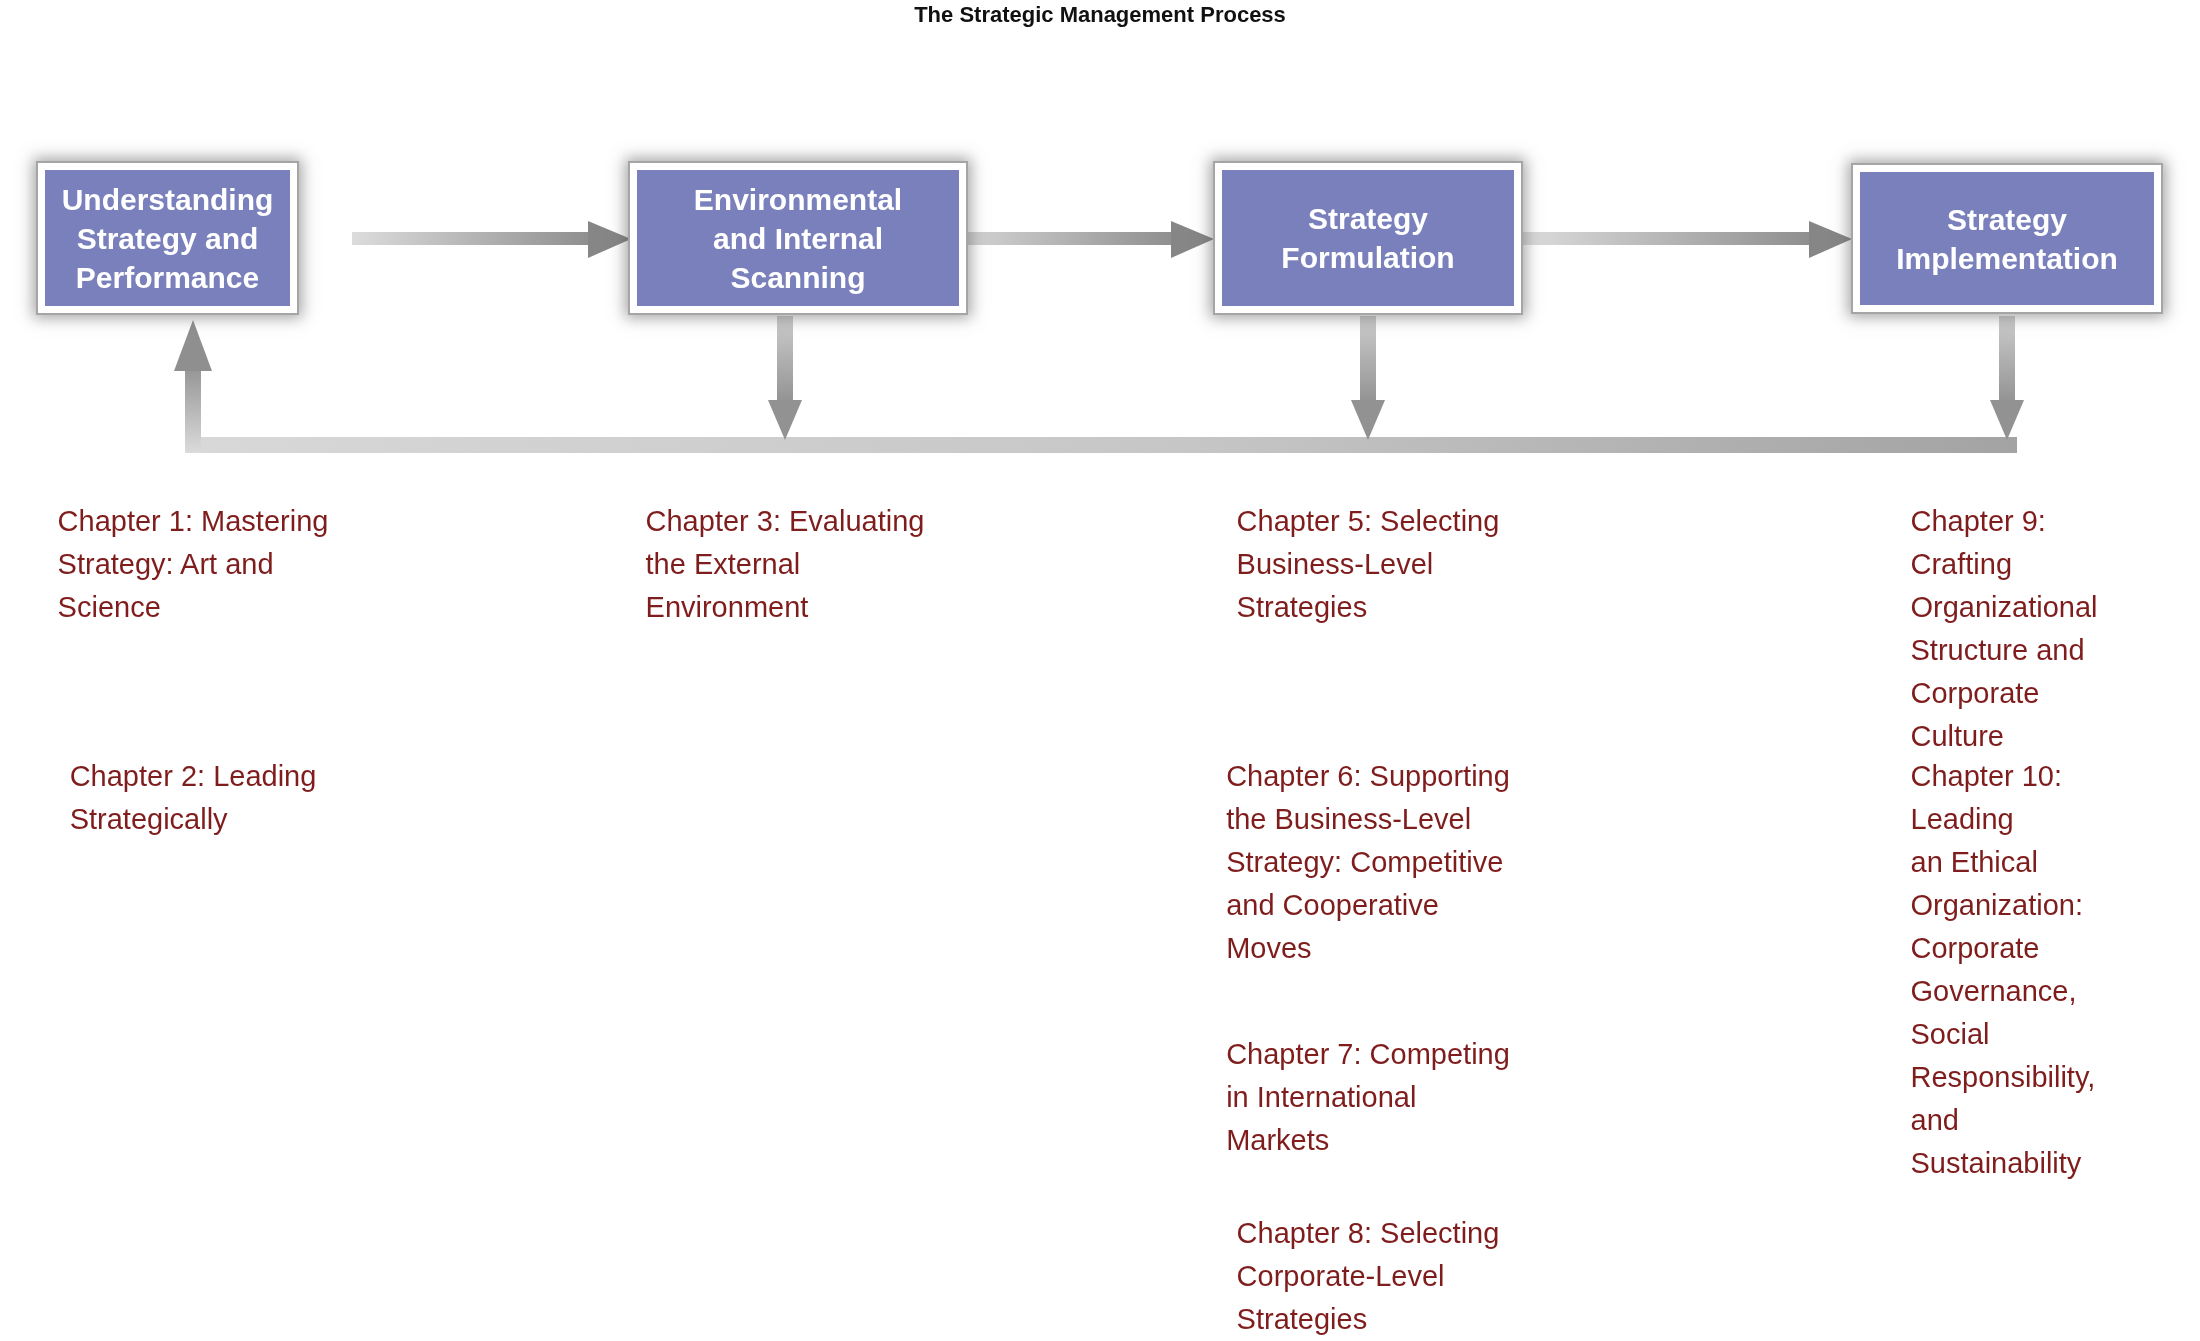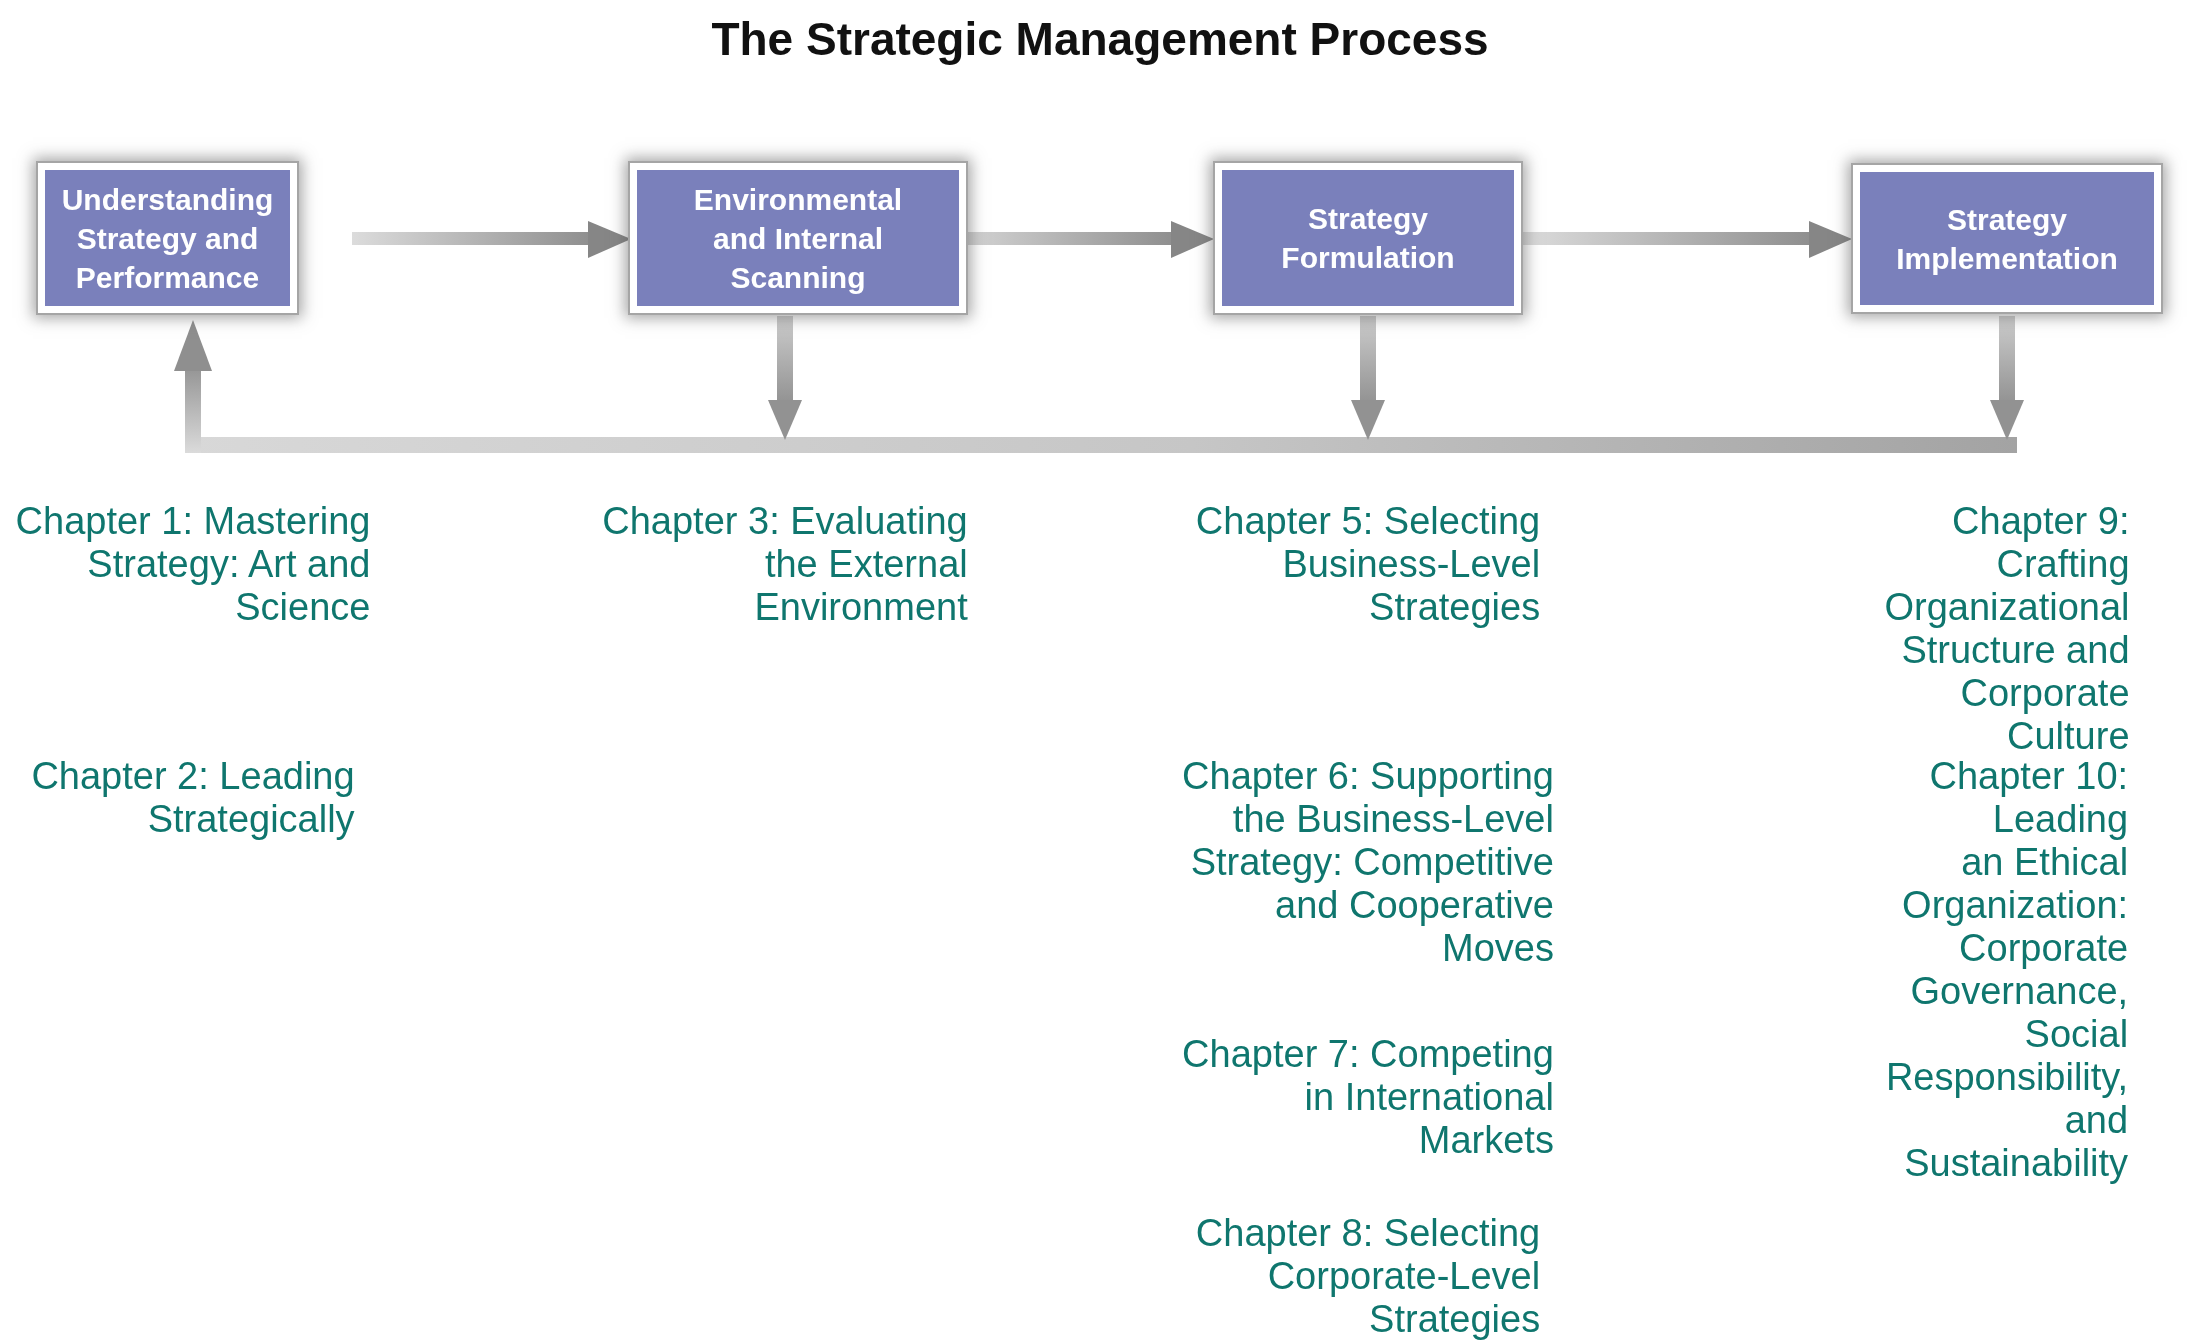--- a/index.html
+++ b/index.html
@@ -10,25 +10,25 @@
   }
   .canvas {
     position: relative;
     width: 2200px;
     height: 1341px;
     background: #ffffff;
     overflow: hidden;
   }
   .title {
     position: absolute;
-    top: 12px;
+    top: 2px;
     left: 0;
     width: 2200px;
     text-align: center;
-    font-size: 46px;
+    font-size: 22px;
     font-weight: bold;
     color: #111111;
   }
   .connectors {
     position: absolute;
     top: 0;
     left: 0;
   }
   .process-box {
     position: absolute;
@@ -45,24 +45,24 @@
     text-align: center;
     color: #ffffff;
     font-size: 30px;
     font-weight: bold;
     line-height: 1.3;
   }
   .chapter {
     position: absolute;
     transform: translateX(-50%);
     white-space: pre-line;
-    text-align: right;
-    font-size: 38px;
+    text-align: left;
+    font-size: 29px;
     line-height: 43px;
-    color: #0f766e;
+    color: #7f1d1d;
   }
   .box1 { left: 38px;   top: 163px; width: 259px; height: 150px; }
   .box2 { left: 630px;  top: 163px; width: 336px; height: 150px; }
   .box3 { left: 1215px; top: 163px; width: 306px; height: 150px; }
   .box4 { left: 1853px; top: 165px; width: 308px; height: 147px; }
   .ch-1-1  { left: 193px;  top: 500px; }
   .ch-1-2  { left: 193px;  top: 755px; }
   .ch-2-1  { left: 785px;  top: 500px; }
   .ch-2-2  { left: 785px;  top: 755px; }
   .ch-3-1  { left: 1368px; top: 500px; }

